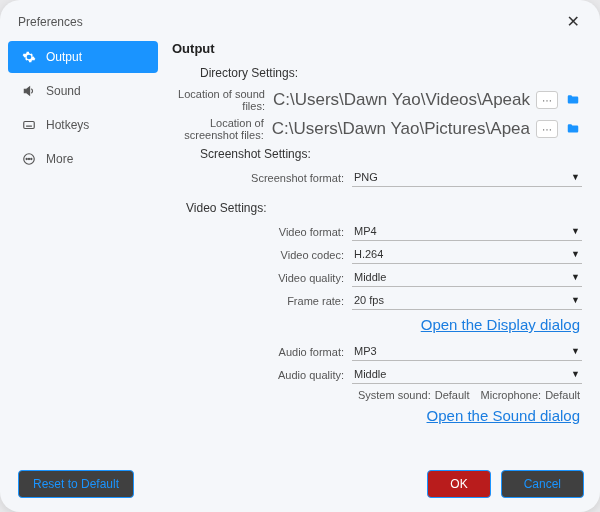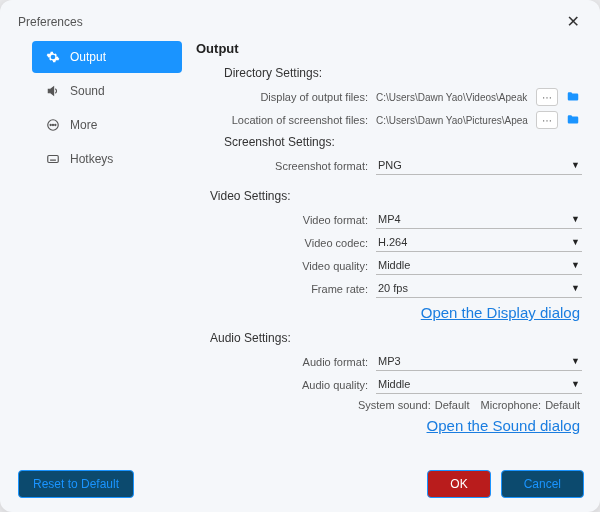--- a/index.html
+++ b/index.html
@@ -1,40 +1,40 @@
 <!DOCTYPE html>
 <html><head>
 <meta charset="utf-8">
 <style>
 *{box-sizing:border-box;margin:0;padding:0;font-family:Arial,sans-serif}
 body{background:#e8e8ea;width:600px;height:512px;overflow:hidden}
-.win{background:#f5f7fa;border-radius:12px;width:600px;height:512px;display:flex;flex-direction:column;box-shadow:0 2px 8px rgba(0,0,0,.1)}
+.win{background:#f5f7fa;border-radius:20px;width:600px;height:512px;display:flex;flex-direction:column;box-shadow:0 2px 8px rgba(0,0,0,.1)}
 .titlebar{display:flex;align-items:center;justify-content:space-between;padding:10px 14px 8px 18px;font-size:12px;color:#555}
 .titlebar .close{cursor:pointer;font-size:16px;color:#333;padding:2px 6px}
-.body{flex:1;display:flex;padding:0 14px 0 32px;overflow:hidden}
+.body{flex:1;display:flex;padding:0 14px 0 8px;overflow:hidden}
 .sidebar{width:150px;padding-top:0}
 .nav-item{display:flex;align-items:center;gap:10px;padding:9px 14px;border-radius:4px;font-size:12px;color:#555;cursor:pointer;margin-bottom:2px}
 .nav-item.active{background:#1a94ff;color:#fff}
 .nav-item .ic{width:14px;height:14px;display:flex;align-items:center;justify-content:center}
 .main{flex:1;padding:0 4px 0 14px;overflow-y:auto;position:relative}
 .main h2{font-size:13px;font-weight:700;color:#222;margin-bottom:10px}
 .section-title{font-size:12px;font-weight:400;color:#333;margin:6px 0 8px 28px}
 .row{display:flex;align-items:center;margin-bottom:5px}
 .lbl{width:180px;text-align:right;font-size:11px;color:#555;padding-right:8px}
 .val{flex:1;display:flex;align-items:center;gap:6px}
-.path{flex:1;font-size:10px;color:#555;white-space:nowrap;overflow:hidden}
+.path{flex:1;font-size:17px;color:#555;white-space:nowrap;overflow:hidden}
 .dots{width:22px;height:18px;border:1px solid #ccc;border-radius:3px;display:flex;align-items:center;justify-content:center;font-size:10px;color:#666;cursor:pointer;background:#fff}
 .folder{width:18px;height:14px;cursor:pointer}
 .select{flex:1;border-bottom:1px solid #bbb;display:flex;align-items:center;justify-content:space-between;padding:2px 2px 3px 2px;font-size:11px;color:#333;cursor:pointer}
 .select .caret{font-size:9px;color:#222}
 .link{text-align:right;font-size:15px;color:#1a7de0;text-decoration:underline;cursor:pointer;margin:6px 2px 10px 0}
 .inline-defaults{display:flex;justify-content:flex-end;gap:11px;font-size:11px;color:#555;margin:4px 2px 2px 0}
 .inline-defaults span b{font-weight:400;color:#555;margin-left:4px}
 .footer{display:flex;align-items:center;justify-content:space-between;padding:10px 16px 14px 18px}
-.btn{border-radius:4px;font-size:12px;padding:6px 22px;cursor:pointer;border:1px solid #1a94ff;background:#0c4a6e;color:#1a94ff}
+.btn{border-radius:4px;font-size:12px;padding:6px 22px;cursor:pointer;border:1px solid #1a94ff;background:#404040;color:#1a94ff}
 .btn.primary{background:#b91c1c;color:#fff}
 .btn.reset{padding:6px 14px}
 .right-btns{display:flex;gap:10px}
 </style>
 </head>
 <body>
 
 <div class="win">
   <div class="titlebar">
     <span>Preferences</span>
@@ -56,46 +56,46 @@
           <svg viewBox="0 0 24 24" width="14" height="14" fill="none" stroke="currentColor" stroke-width="2">
               <path d="M4 9v6h4l5 4V5L8 9H4z" fill="currentColor"></path>
               <path d="M16 8a5 5 0 010 8"></path>
             </svg>
         </span>
         <span>Sound</span>
       </div>
       <div class="nav-item">
         <span class="ic">
           <svg viewBox="0 0 24 24" width="14" height="14" fill="none" stroke="currentColor" stroke-width="2">
+              <rect x="3" y="6" width="18" height="12" rx="2"></rect>
+              <path d="M7 10h.01M11 10h.01M15 10h.01M7 14h10"></path>
+            </svg>
+        </span>
+        <span>Hotkeys</span>
+      </div>
+      <div class="nav-item">
+        <span class="ic">
+          <svg viewBox="0 0 24 24" width="14" height="14" fill="none" stroke="currentColor" stroke-width="2">
               <circle cx="12" cy="12" r="9"></circle>
               <circle cx="8" cy="12" r="1" fill="currentColor"></circle>
               <circle cx="12" cy="12" r="1" fill="currentColor"></circle>
               <circle cx="16" cy="12" r="1" fill="currentColor"></circle>
             </svg>
         </span>
         <span>More</span>
       </div>
-      <div class="nav-item">
-        <span class="ic">
-          <svg viewBox="0 0 24 24" width="14" height="14" fill="none" stroke="currentColor" stroke-width="2">
-              <rect x="3" y="6" width="18" height="12" rx="2"></rect>
-              <path d="M7 10h.01M11 10h.01M15 10h.01M7 14h10"></path>
-            </svg>
-        </span>
-        <span>Hotkeys</span>
-      </div>
     </div>
 
     <div class="main">
 
       <h2>Output</h2>
 
       <div class="section-title">Directory Settings:</div>
       <div class="row">
-        <div class="lbl">Display of output files:</div>
+        <div class="lbl">Location of sound files:</div>
         <div class="val">
           <span class="path">C:\Users\Dawn Yao\Videos\Apeak</span>
           <span class="dots">⋯</span>
           <span class="folder">
             <svg viewBox="0 0 24 24" width="18" height="14" fill="#1a94ff">
                 <path d="M3 6a2 2 0 012-2h4l2 2h8a2 2 0 012 2v8a2 2 0 01-2 2H5a2 2 0 01-2-2V6z"></path>
               </svg>
           </span>
         </div>
       </div>
@@ -155,21 +155,20 @@
         <div class="lbl">Frame rate:</div>
         <div class="val">
             <div class="select">
               <span>20 fps</span>
               <span class="caret">▼</span>
             </div>
           </div>
       </div>
       <div class="link">Open the Display dialog</div>
 
-      <div class="section-title" style="margin-left:14px">Audio Settings:</div>
       <div class="row">
         <div class="lbl">Audio format:</div>
         <div class="val">
             <div class="select">
               <span>MP3</span>
               <span class="caret">▼</span>
             </div>
           </div>
       </div>
       <div class="row">

